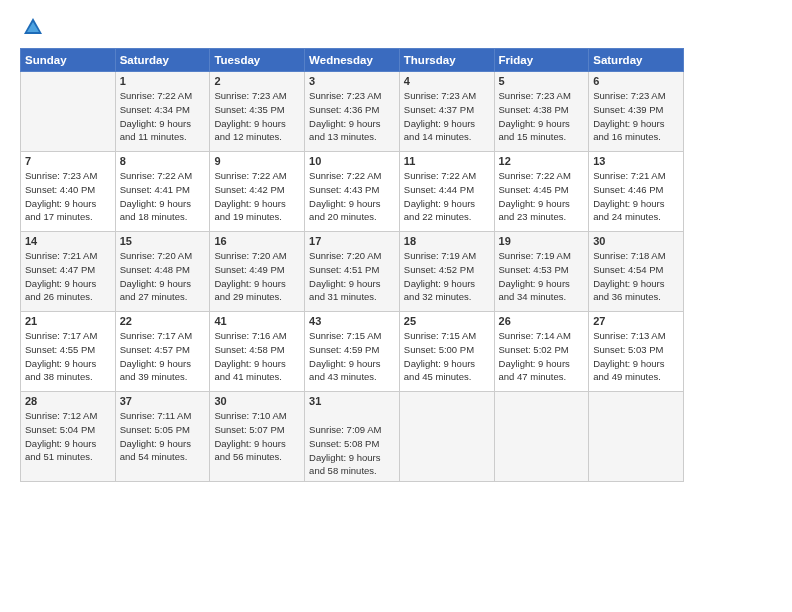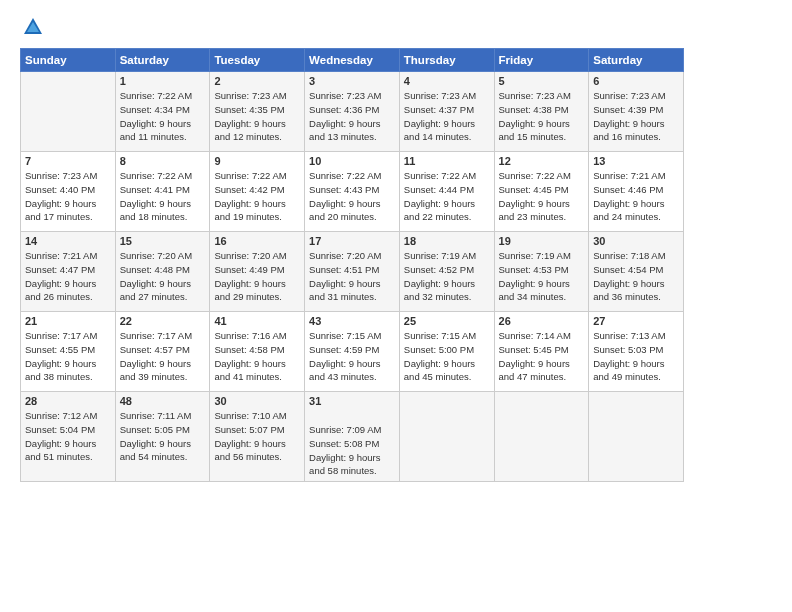--- a/index.html
+++ b/index.html
@@ -310,42 +310,42 @@
           <td>
             <span class="day-num">25</span>
             <div class="cell-content" style="white-space: pre-line;">Sunrise: 7:15 AM
 Sunset: 5:00 PM
 Daylight: 9 hours
 and 45 minutes.</div>
           </td>
           <td>
             <span class="day-num">26</span>
             <div class="cell-content" style="white-space: pre-line;">Sunrise: 7:14 AM
-Sunset: 5:45 PM
+Sunset: 5:02 PM
 Daylight: 9 hours
 and 47 minutes.</div>
           </td>
           <td>
             <span class="day-num">27</span>
             <div class="cell-content" style="white-space: pre-line;">Sunrise: 7:13 AM
 Sunset: 5:03 PM
 Daylight: 9 hours
 and 49 minutes.</div>
           </td>
         </tr>
         <tr>
           <td>
             <span class="day-num">28</span>
             <div class="cell-content" style="white-space: pre-line;">Sunrise: 7:12 AM
 Sunset: 5:04 PM
 Daylight: 9 hours
 and 51 minutes.</div>
           </td>
           <td>
-            <span class="day-num">48</span>
+            <span class="day-num">37</span>
             <div class="cell-content" style="white-space: pre-line;">Sunrise: 7:11 AM
 Sunset: 5:05 PM
 Daylight: 9 hours
 and 54 minutes.</div>
           </td>
           <td>
             <span class="day-num">30</span>
             <div class="cell-content" style="white-space: pre-line;">Sunrise: 7:10 AM
 Sunset: 5:07 PM
 Daylight: 9 hours

